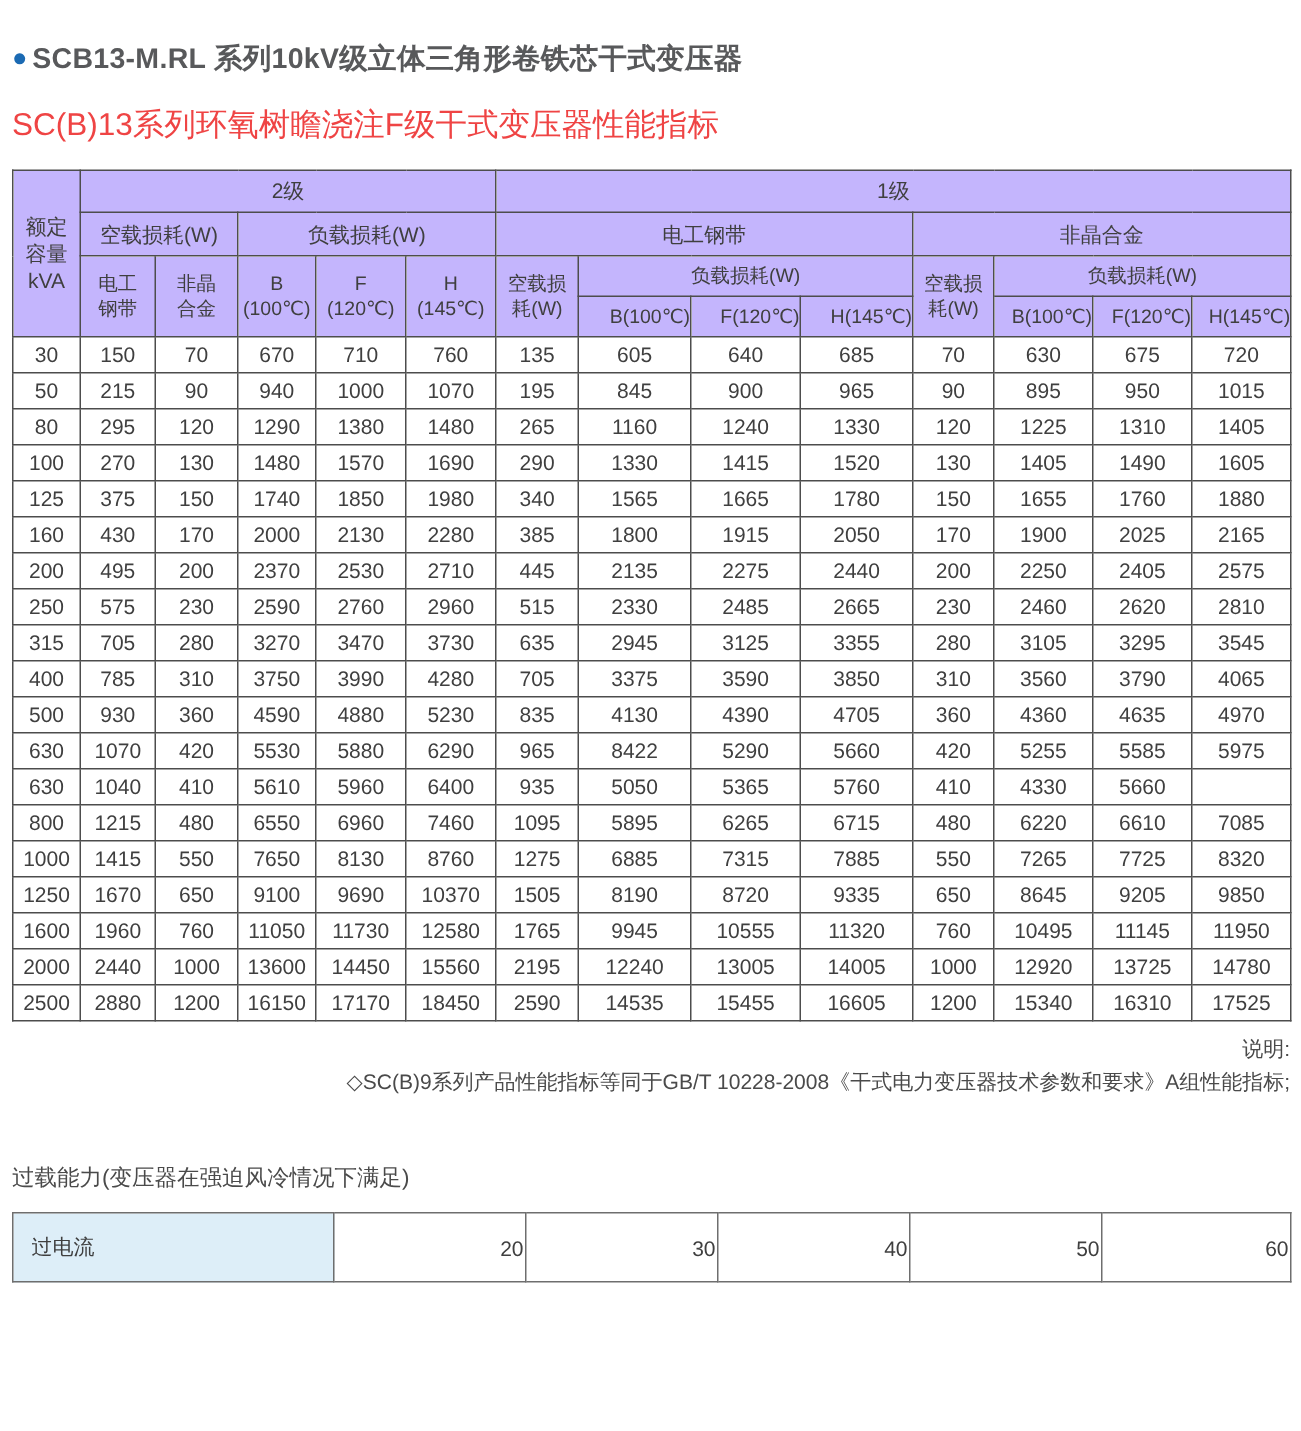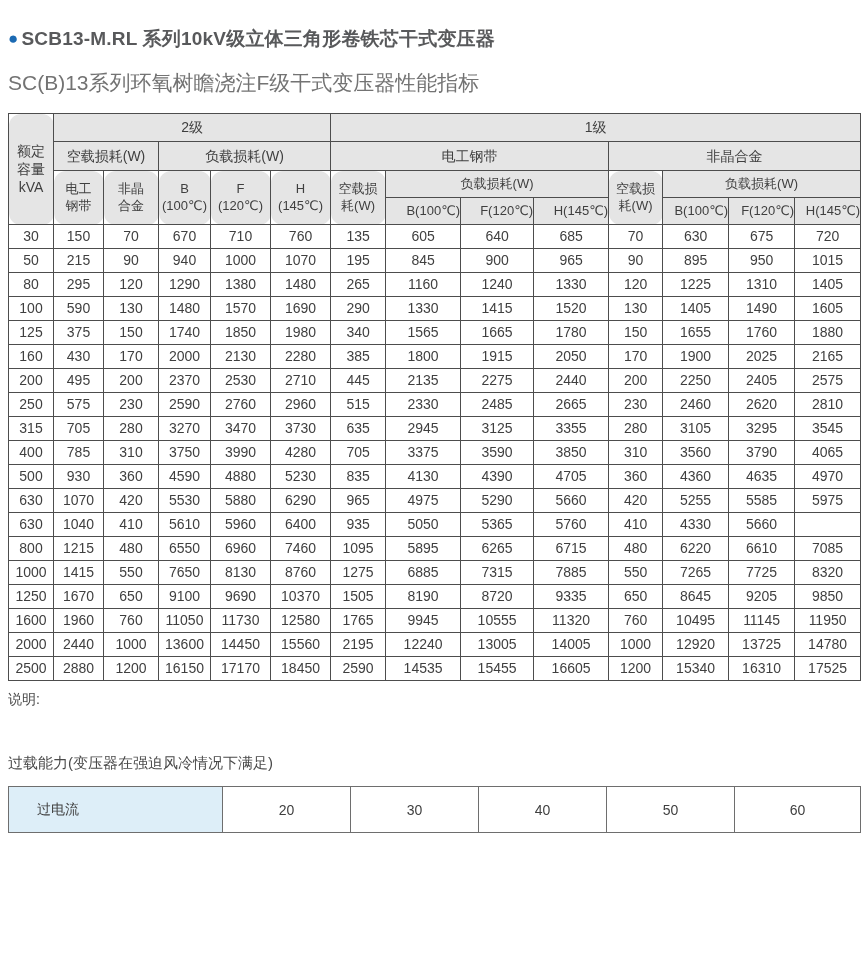--- a/index.html
+++ b/index.html
@@ -13,53 +13,53 @@
 
   .title {
     margin: 26px 0 0 0;
     font-size: 19px; font-weight: bold; color: #58595b;
     letter-spacing: 0.2px;
   }
   .bullet { color: #1b6ab3; margin-right: 3px; font-size: 17px; vertical-align: 1px; }
 
   .subtitle {
     margin: 17px 0 16px 0;
-    font-size: 21px; font-weight: 400; color: #737373;
+    font-size: 21px; font-weight: 400; color: #ef4444;
   }
 
   table { border-collapse: collapse; table-layout: fixed; }
   .main-table { width: 852px; }
   .main-table th, .main-table td {
     border: 1px solid #4d4d4d;
     text-align: center; padding: 0; box-sizing: border-box;
     color: #3f3f3f; overflow: hidden;
   }
   .main-table th {
-    background: #e5e5e5; font-weight: 400;
+    background: #c4b5fd; font-weight: 400;
     font-size: 13px; line-height: 1.3; padding: 2px 0;
   }
   .main-table tr.r1 th { height: 28px; font-size: 14px; }
   .main-table tr.r2 th { height: 29px; font-size: 14px; }
   .main-table tr.r3 th { height: 27px; }
   .main-table tr.r4 th { height: 27px; text-align: right; }
   .main-table td { font-size: 14px; height: 23px; line-height: 23px; }
-  .pre { white-space: pre-line; border-radius: 12px; }
-
-  .notes { margin-top: 7px; font-size: 14px; line-height: 22px; color: #4a4a4a; }
+  .pre { white-space: pre-line; }
+
+  .notes { margin-top: 7px; font-size: 14px; line-height: 22px; color: #4a4a4a; text-align: right; }
   .notes .note-line { margin: 0; }
 
   .overload-heading { margin: 44px 0 0 0; font-size: 15px; font-weight: 400; color: #4a4a4a; }
 
   .overload-table { width: 852px; margin-top: 13px; }
   .overload-table td {
     border: 1px solid #6e6e6e;
-    height: 46px; font-size: 14px; text-align: center; color: #3f3f3f;
+    height: 46px; font-size: 14px; text-align: right; color: #3f3f3f;
     box-sizing: border-box;
   }
-  .overload-table td.label { background: #ddeef8; text-align: left; padding-left: 28px; }
+  .overload-table td.label { background: #ddeef8; text-align: left; padding-left: 12px; }
 </style>
 </head>
 <body>
 
 <div class="page">
 
   <h1 class="title"><span class="bullet">●</span><span>SCB13-M.RL 系列10kV级立体三角形卷铁芯干式变压器</span></h1>
 
   <h2 class="subtitle">SC(B)13系列环氧树瞻浇注F级干式变压器性能指标</h2>
 
@@ -165,21 +165,21 @@
           <td>1160</td>
           <td>1240</td>
           <td>1330</td>
           <td>120</td>
           <td>1225</td>
           <td>1310</td>
           <td>1405</td>
         </tr>
         <tr>
           <td>100</td>
-          <td>590</td>
+          <td>270</td>
           <td>130</td>
           <td>1480</td>
           <td>1570</td>
           <td>1690</td>
           <td>290</td>
           <td>1330</td>
           <td>1415</td>
           <td>1520</td>
           <td>130</td>
           <td>1405</td>
@@ -299,21 +299,21 @@
           <td>4970</td>
         </tr>
         <tr>
           <td>630</td>
           <td>1070</td>
           <td>420</td>
           <td>5530</td>
           <td>5880</td>
           <td>6290</td>
           <td>965</td>
-          <td>4975</td>
+          <td>8422</td>
           <td>5290</td>
           <td>5660</td>
           <td>420</td>
           <td>5255</td>
           <td>5585</td>
           <td>5975</td>
         </tr>
         <tr>
           <td>630</td>
           <td>1040</td>
@@ -424,20 +424,21 @@
           <td>1200</td>
           <td>15340</td>
           <td>16310</td>
           <td>17525</td>
         </tr>
       </tbody>
   </table>
 
   <div class="notes">
     <p class="note-line">说明:</p>
+    <p class="note-line">◇SC(B)9系列产品性能指标等同于GB/T 10228-2008《干式电力变压器技术参数和要求》A组性能指标;</p>
   </div>
 
   <p class="overload-heading">过载能力(变压器在强迫风冷情况下满足)</p>
 
   <table class="overload-table">
     <colgroup>
       <col style="width:214px">
         <col style="width:128px">
         <col style="width:128px">
       <col style="width:128px">

